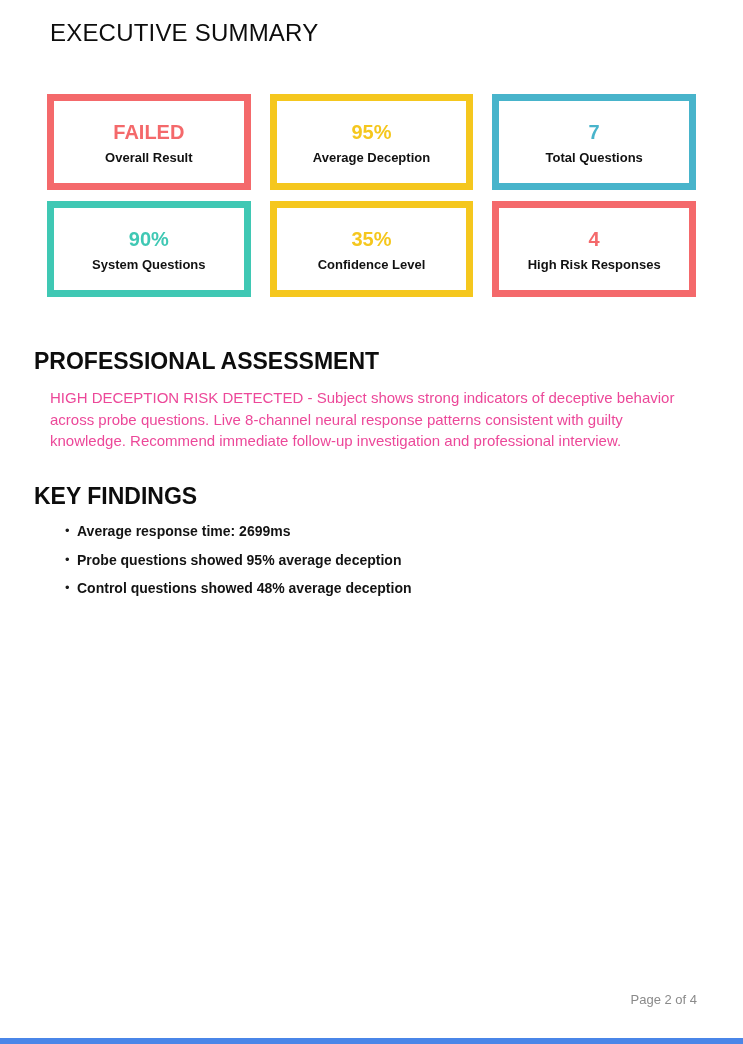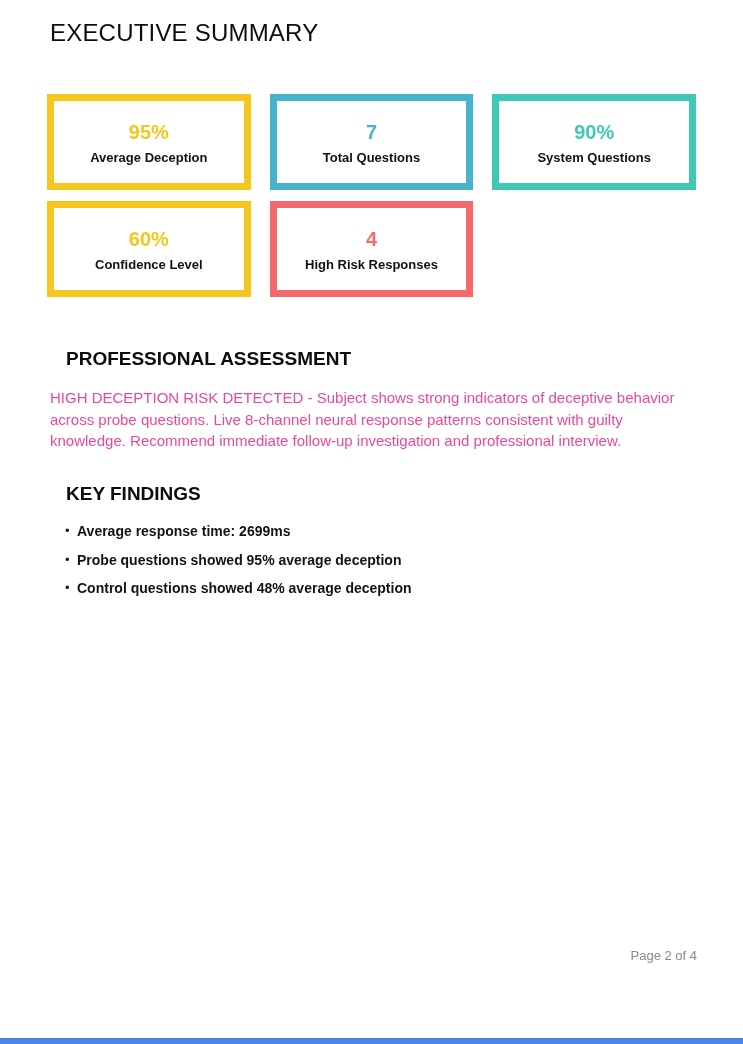--- a/index.html
+++ b/index.html
@@ -45,22 +45,22 @@
     line-height: 1;
   }
   .card-label {
     font-size: 13px;
     font-weight: 700;
     color: #111111;
     line-height: 1;
   }
   .section-heading {
     position: absolute;
-    left: 66px;
-    font-size: 19px;
+    left: 34px;
+    font-size: 23px;
     font-weight: 700;
     color: #0d0d0d;
   }
   #pa-heading { top: 348px; }
   .body-text {
     position: absolute;
     left: 50px; top: 387px;
     width: 646px;
     font-size: 15px;
     line-height: 21.5px;
@@ -85,52 +85,56 @@
   .finding::before {
     content: "\2022";
     position: absolute;
     left: 0; top: 0;
     font-size: 13px;
     font-weight: 400;
     color: #1b1b1b;
   }
   .page-footer {
     position: absolute;
-    right: 46px; top: 948px;
+    right: 46px; top: 992px;
     font-size: 13px;
     font-weight: 400;
     color: #8a8a8a;
   }
   .footer-accent-bar {
     position: absolute;
     left: 0; right: 0; bottom: 0;
     height: 6px;
     background: var(--bar, #4A86E8);
   }
 </style>
 </head>
 <body>
 
 <h1 class="page-title">EXECUTIVE SUMMARY</h1>
 
 <div class="cards">
+  <div class="card" style="--c: #F4696B;">
+    <div class="card-value">FAILED</div>
+    <div class="card-label">Overall Result</div>
+  </div>
   <div class="card" style="--c: #F5C71E;">
     <div class="card-value">95%</div>
     <div class="card-label">Average Deception</div>
   </div>
   <div class="card" style="--c: #48B4CB;">
     <div class="card-value">7</div>
     <div class="card-label">Total Questions</div>
   </div>
   <div class="card" style="--c: #3FC8B4;">
     <div class="card-value">90%</div>
     <div class="card-label">System Questions</div>
   </div>
   <div class="card" style="--c: #F5C71E;">
-    <div class="card-value">60%</div>
+    <div class="card-value">35%</div>
     <div class="card-label">Confidence Level</div>
   </div>
   <div class="card" style="--c: #F4696B;">
     <div class="card-value">4</div>
     <div class="card-label">High Risk Responses</div>
   </div>
 </div>
 
 <h2 class="section-heading" id="pa-heading">PROFESSIONAL ASSESSMENT</h2>
 <p class="body-text">HIGH DECEPTION RISK DETECTED - Subject shows strong indicators of deceptive behavior across probe questions. Live 8-channel neural response patterns consistent with guilty knowledge. Recommend immediate follow-up investigation and professional interview.</p>

